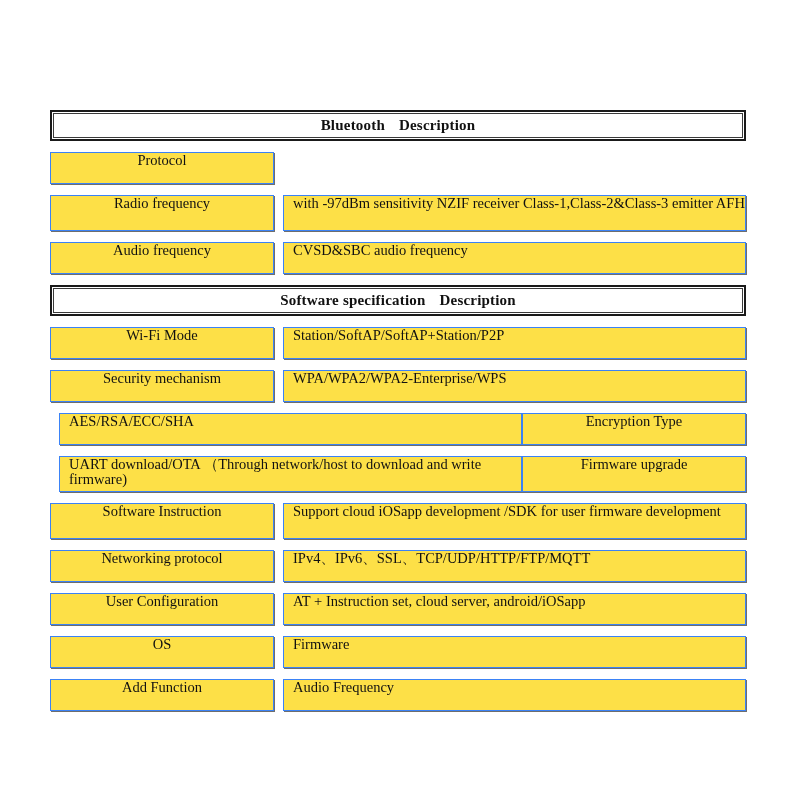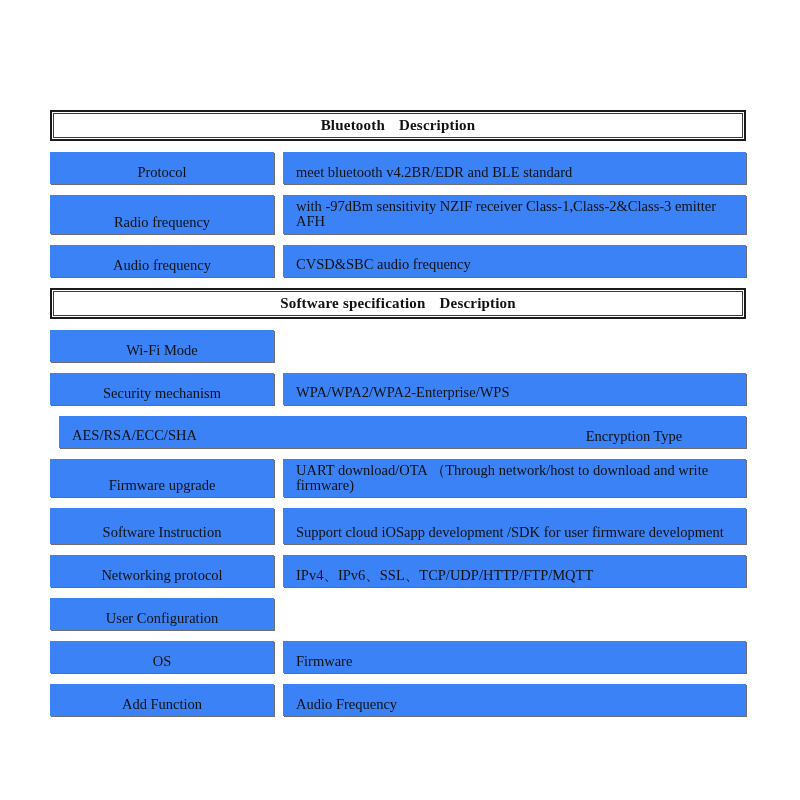--- a/index.html
+++ b/index.html
@@ -58,26 +58,26 @@
     display: flex;
     align-items: stretch;
     margin-bottom: 11px;
   }
   .spec-row:last-child {
     margin-bottom: 12px;
   }
 
   .cell {
     box-sizing: border-box;
-    background: #3b82f6;
-    border: 4px solid #3b82f6;
+    background: #fde047;
+    border: 1px solid #3b82f6;
     box-shadow: 1px 1px 0 0 #6e6e6e;
     min-height: 32px;
     display: flex;
-    align-items: flex-end;
+    align-items: flex-start;
   }
 
   .cell-label {
     width: 224px;
     flex: 0 0 224px;
     justify-content: center;
     text-align: center;
   }
   .cell-label span {
     font-size: 14.5px;
@@ -107,23 +107,20 @@
     <div class="section-header">
       <div class="section-header-inner">
         <span class="section-header-title">Bluetooth</span>
         <span class="section-header-desc">Description</span>
       </div>
     </div>
     <div class="spec-row">
       <div class="cell cell-label">
         <span>Protocol</span>
       </div>
-      <div class="cell cell-value">
-        <span>meet bluetooth v4.2BR/EDR and BLE standard</span>
-      </div>
     </div>
     <div class="spec-row two-line">
       <div class="cell cell-label">
         <span>Radio frequency</span>
       </div>
       <div class="cell cell-value">
         <span>with -97dBm sensitivity NZIF receiver Class-1,Class-2&amp;Class-3 emitter AFH</span>
       </div>
     </div>
     <div class="spec-row">
@@ -137,44 +134,47 @@
     <div class="section-header">
       <div class="section-header-inner">
         <span class="section-header-title">Software specification</span>
         <span class="section-header-desc">Description</span>
       </div>
     </div>
     <div class="spec-row">
       <div class="cell cell-label">
         <span>Wi-Fi Mode</span>
       </div>
+      <div class="cell cell-value">
+        <span>Station/SoftAP/SoftAP+Station/P2P</span>
+      </div>
     </div>
     <div class="spec-row">
       <div class="cell cell-label">
         <span>Security mechanism</span>
       </div>
       <div class="cell cell-value">
         <span>WPA/WPA2/WPA2-Enterprise/WPS</span>
       </div>
     </div>
     <div class="spec-row">
       <div class="cell cell-value">
         <span>AES/RSA/ECC/SHA</span>
       </div>
       <div class="cell cell-label">
         <span>Encryption Type</span>
       </div>
     </div>
     <div class="spec-row two-line">
+      <div class="cell cell-value">
+        <span>UART download/OTA （Through network/host to download and write firmware)</span>
+      </div>
       <div class="cell cell-label">
         <span>Firmware upgrade</span>
       </div>
-      <div class="cell cell-value">
-        <span>UART download/OTA （Through network/host to download and write firmware)</span>
-      </div>
     </div>
     <div class="spec-row two-line">
       <div class="cell cell-label">
         <span>Software Instruction</span>
       </div>
       <div class="cell cell-value">
         <span>Support cloud iOSapp development /SDK for user firmware development</span>
       </div>
     </div>
     <div class="spec-row">
@@ -182,20 +182,23 @@
         <span>Networking protocol</span>
       </div>
       <div class="cell cell-value">
         <span>IPv4、IPv6、SSL、TCP/UDP/HTTP/FTP/MQTT</span>
       </div>
     </div>
     <div class="spec-row">
       <div class="cell cell-label">
         <span>User Configuration</span>
       </div>
+      <div class="cell cell-value">
+        <span>AT + Instruction set, cloud server, android/iOSapp</span>
+      </div>
     </div>
     <div class="spec-row">
       <div class="cell cell-label">
         <span>OS</span>
       </div>
       <div class="cell cell-value">
         <span>Firmware</span>
       </div>
     </div>
     <div class="spec-row">

